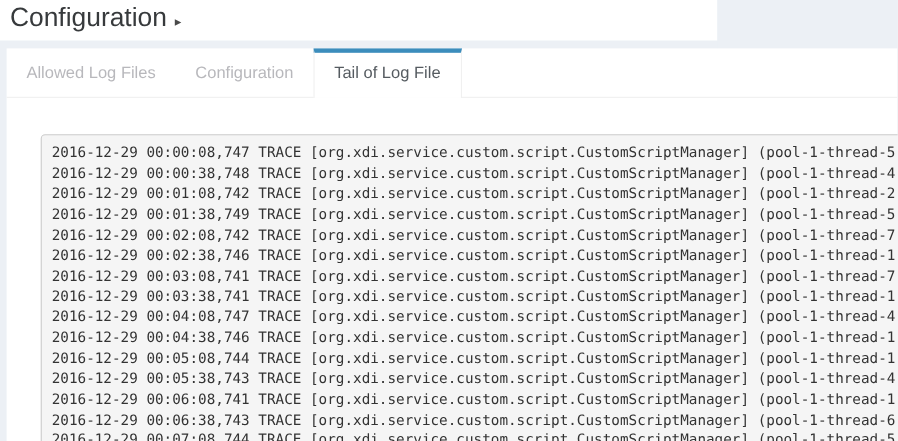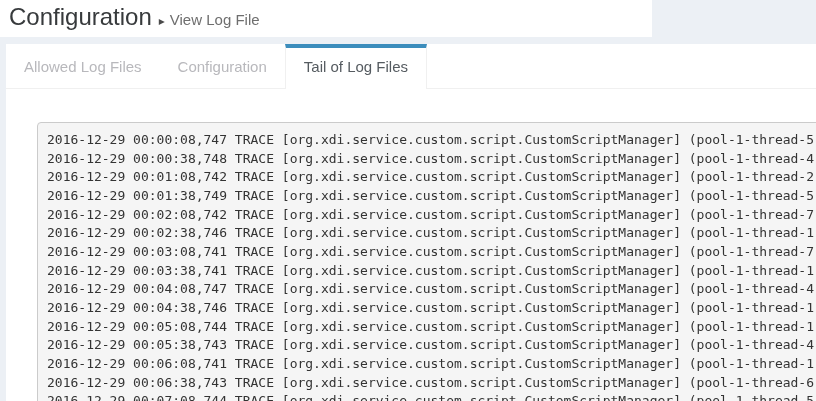--- a/index.html
+++ b/index.html
@@ -99,29 +99,28 @@
   .log-line { white-space: pre; }
 </style>
 </head>
 <body>
 
 <div class="app">
 
   <header class="page-header">
     <h1 class="page-title">Configuration</h1>
     <span class="crumb-sep">▸</span>
-    <span class="crumb">View Log File</span>
   </header>
 
   <div class="content-wrap">
     <div class="box">
       <nav class="tabs" id="tabs">
           <div class="tab">Allowed Log Files</div>
           <div class="tab">Configuration</div>
-          <div class="tab active">Tail of Log Files</div>
+          <div class="tab active">Tail of Log File</div>
         </nav>
       <div class="tab-content">
         <pre class="log" id="log"><div class="log-line">2016-12-29 00:00:08,747 TRACE [org.xdi.service.custom.script.CustomScriptManager] (pool-1-thread-5</div><div class="log-line">2016-12-29 00:00:38,748 TRACE [org.xdi.service.custom.script.CustomScriptManager] (pool-1-thread-4</div><div class="log-line">2016-12-29 00:01:08,742 TRACE [org.xdi.service.custom.script.CustomScriptManager] (pool-1-thread-2</div><div class="log-line">2016-12-29 00:01:38,749 TRACE [org.xdi.service.custom.script.CustomScriptManager] (pool-1-thread-5</div><div class="log-line">2016-12-29 00:02:08,742 TRACE [org.xdi.service.custom.script.CustomScriptManager] (pool-1-thread-7</div><div class="log-line">2016-12-29 00:02:38,746 TRACE [org.xdi.service.custom.script.CustomScriptManager] (pool-1-thread-1</div><div class="log-line">2016-12-29 00:03:08,741 TRACE [org.xdi.service.custom.script.CustomScriptManager] (pool-1-thread-7</div><div class="log-line">2016-12-29 00:03:38,741 TRACE [org.xdi.service.custom.script.CustomScriptManager] (pool-1-thread-1</div><div class="log-line">2016-12-29 00:04:08,747 TRACE [org.xdi.service.custom.script.CustomScriptManager] (pool-1-thread-4</div><div class="log-line">2016-12-29 00:04:38,746 TRACE [org.xdi.service.custom.script.CustomScriptManager] (pool-1-thread-1</div><div class="log-line">2016-12-29 00:05:08,744 TRACE [org.xdi.service.custom.script.CustomScriptManager] (pool-1-thread-1</div><div class="log-line">2016-12-29 00:05:38,743 TRACE [org.xdi.service.custom.script.CustomScriptManager] (pool-1-thread-4</div><div class="log-line">2016-12-29 00:06:08,741 TRACE [org.xdi.service.custom.script.CustomScriptManager] (pool-1-thread-1</div><div class="log-line">2016-12-29 00:06:38,743 TRACE [org.xdi.service.custom.script.CustomScriptManager] (pool-1-thread-6</div><div class="log-line">2016-12-29 00:07:08,744 TRACE [org.xdi.service.custom.script.CustomScriptManager] (pool-1-thread-5</div></pre>
       </div>
     </div>
   </div>
 
 </div>
 
 </body></html>

